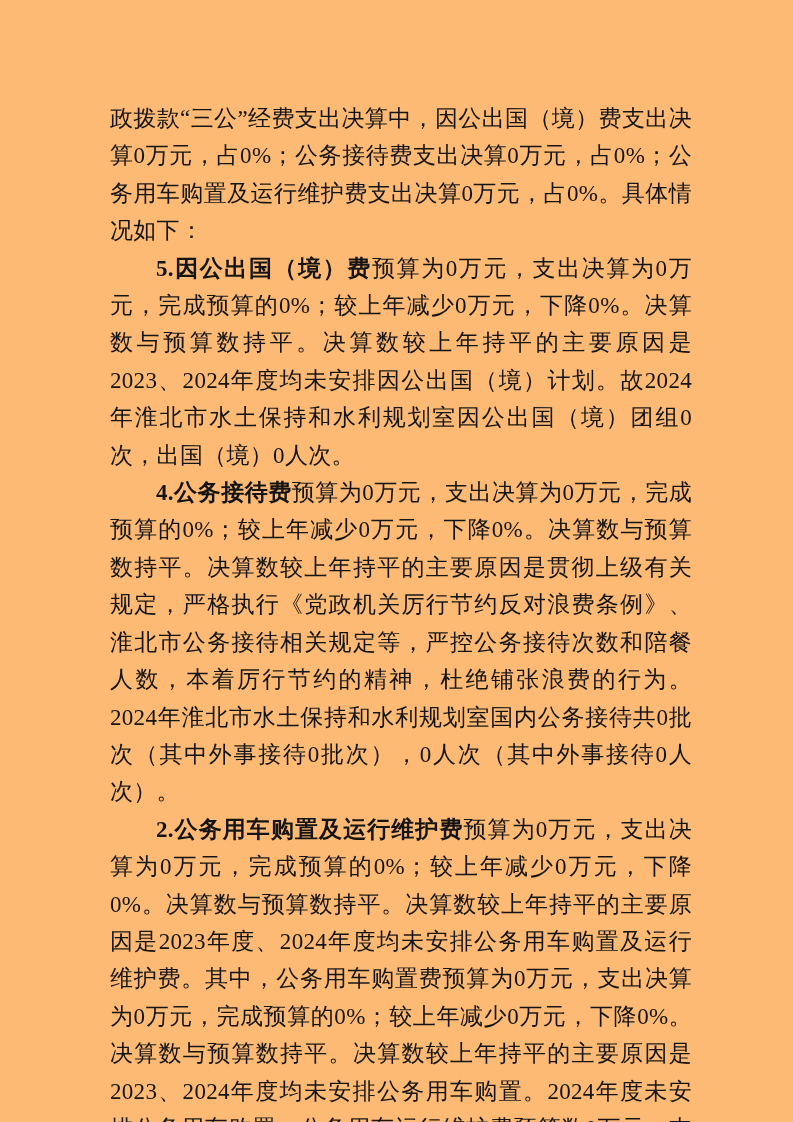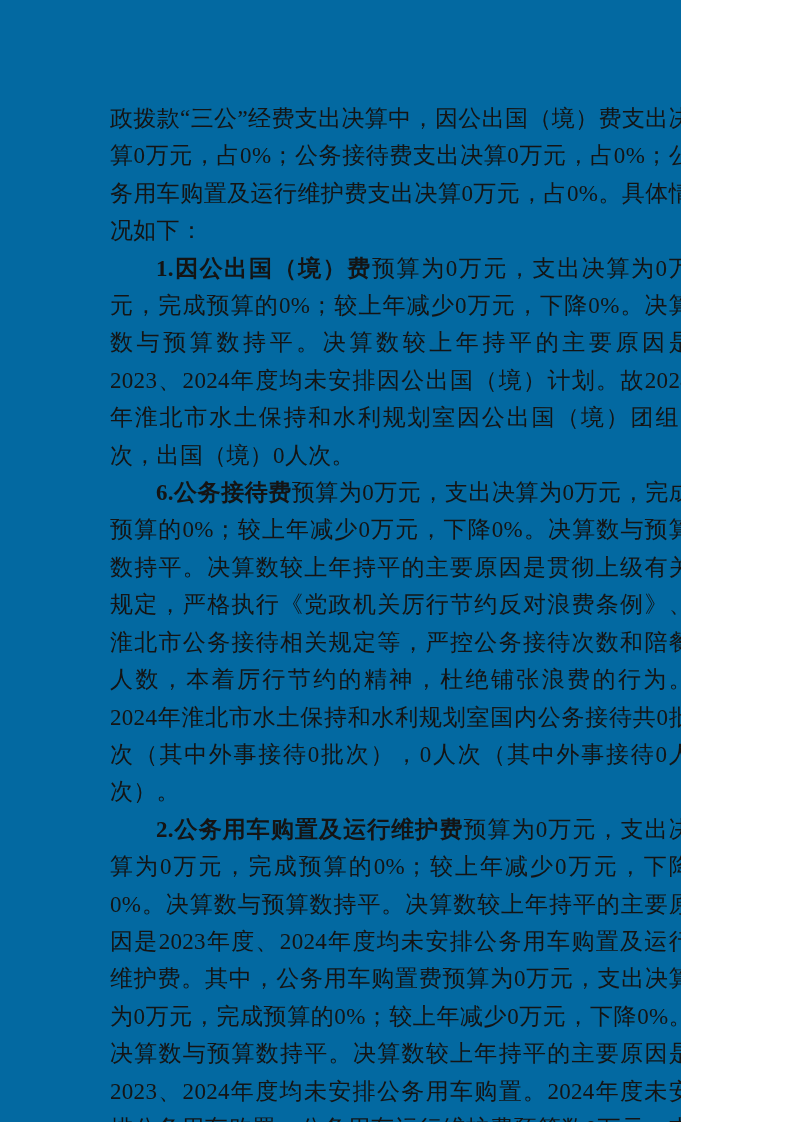--- a/index.html
+++ b/index.html
@@ -2,23 +2,23 @@
 <html><head>
 <meta charset="utf-8">
 <style>
   html, body {
     margin: 0;
     padding: 0;
     background: #ffffff;
   }
   .page {
     position: relative;
-    width: 681px;
+    width: 793px;
     height: 1122px;
-    background: #0369a1;
+    background: #fdba74;
     overflow: hidden;
     font-family: "Liberation Serif", "DejaVu Serif", serif;
   }
   .text-body {
     position: absolute;
     left: 110px;
     top: 100px;
     width: 582px;
     color: #141414;
     font-size: 23px;
@@ -40,20 +40,20 @@
   }
 </style>
 </head>
 <body>
 
 <div class="page">
   <div class="text-body">
 
     <p class="para"><span>政拨款“三公”经费支出决算中，因公出国（境）费支出决算0万元，占0%；公务接待费支出决算0万元，占0%；公务用车购置及运行维护费支出决算0万元，占0%。具体情况如下：</span></p>
 
-    <p class="para indented"><span class="lead">1.因公出国（境）费</span><span>预算为0万元，支出决算为0万元，完成预算的0%；较上年减少0万元，下降0%。决算数与预算数持平。决算数较上年持平的主要原因是2023、2024年度均未安排因公出国（境）计划。故2024年淮北市水土保持和水利规划室因公出国（境）团组0次，出国（境）0人次。</span></p>
+    <p class="para indented"><span class="lead">5.因公出国（境）费</span><span>预算为0万元，支出决算为0万元，完成预算的0%；较上年减少0万元，下降0%。决算数与预算数持平。决算数较上年持平的主要原因是2023、2024年度均未安排因公出国（境）计划。故2024年淮北市水土保持和水利规划室因公出国（境）团组0次，出国（境）0人次。</span></p>
 
-    <p class="para indented"><span class="lead">6.公务接待费</span><span>预算为0万元，支出决算为0万元，完成预算的0%；较上年减少0万元，下降0%。决算数与预算数持平。决算数较上年持平的主要原因是贯彻上级有关规定，严格执行《党政机关厉行节约反对浪费条例》、淮北市公务接待相关规定等，严控公务接待次数和陪餐人数，本着厉行节约的精神，杜绝铺张浪费的行为。2024年淮北市水土保持和水利规划室国内公务接待共0批次（其中外事接待0批次），0人次（其中外事接待0人次）。</span></p>
+    <p class="para indented"><span class="lead">4.公务接待费</span><span>预算为0万元，支出决算为0万元，完成预算的0%；较上年减少0万元，下降0%。决算数与预算数持平。决算数较上年持平的主要原因是贯彻上级有关规定，严格执行《党政机关厉行节约反对浪费条例》、淮北市公务接待相关规定等，严控公务接待次数和陪餐人数，本着厉行节约的精神，杜绝铺张浪费的行为。2024年淮北市水土保持和水利规划室国内公务接待共0批次（其中外事接待0批次），0人次（其中外事接待0人次）。</span></p>
 
     <p class="para indented"><span class="lead">2.公务用车购置及运行维护费</span><span>预算为0万元，支出决算为0万元，完成预算的0%；较上年减少0万元，下降0%。决算数与预算数持平。决算数较上年持平的主要原因是2023年度、2024年度均未安排公务用车购置及运行维护费。其中，公务用车购置费预算为0万元，支出决算为0万元，完成预算的0%；较上年减少0万元，下降0%。决算数与预算数持平。决算数较上年持平的主要原因是2023、2024年度均未安排公务用车购置。2024年度未安排公务用车购置。公务用车运行维护费预算数0万元，支出决算为0万元，完成预算的0%；较上年</span></p>
 
   </div>
 </div>
 
 </body></html>

